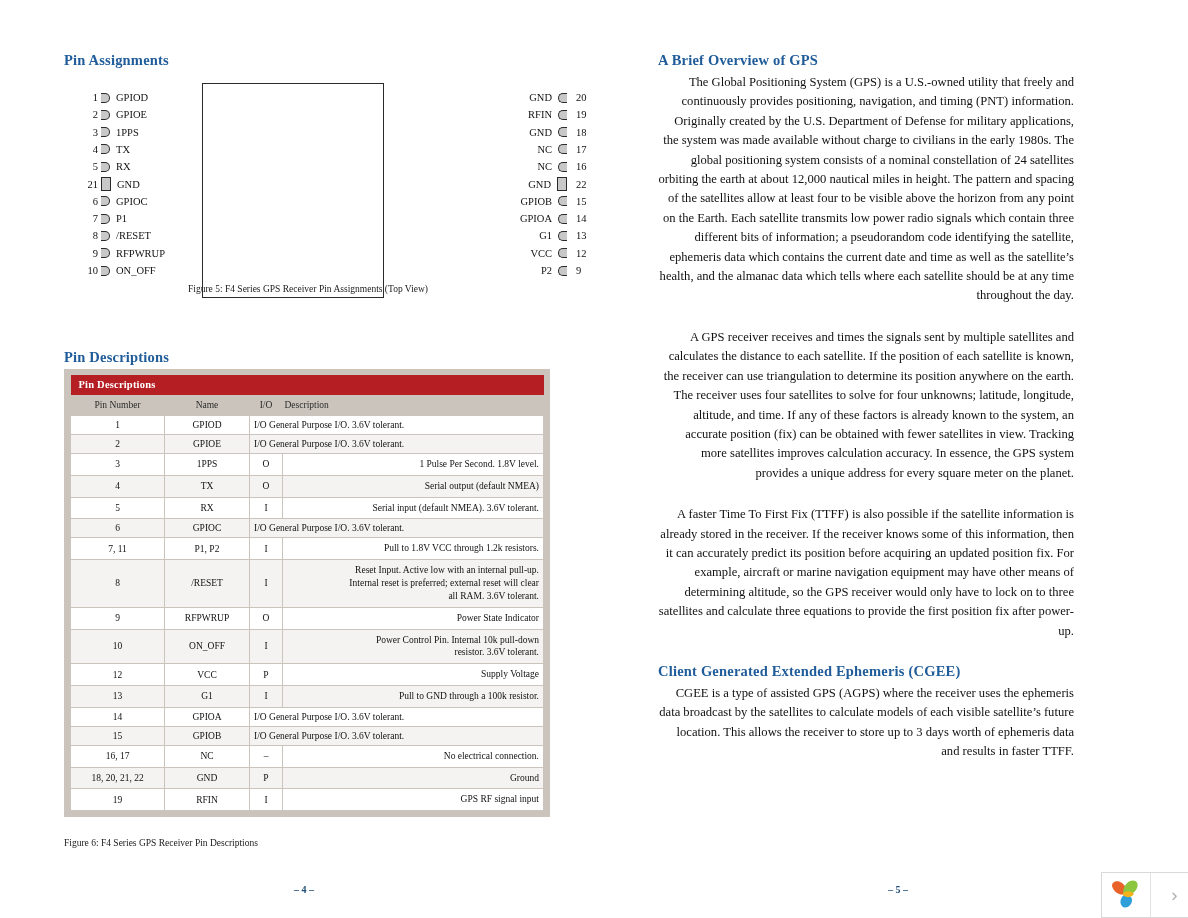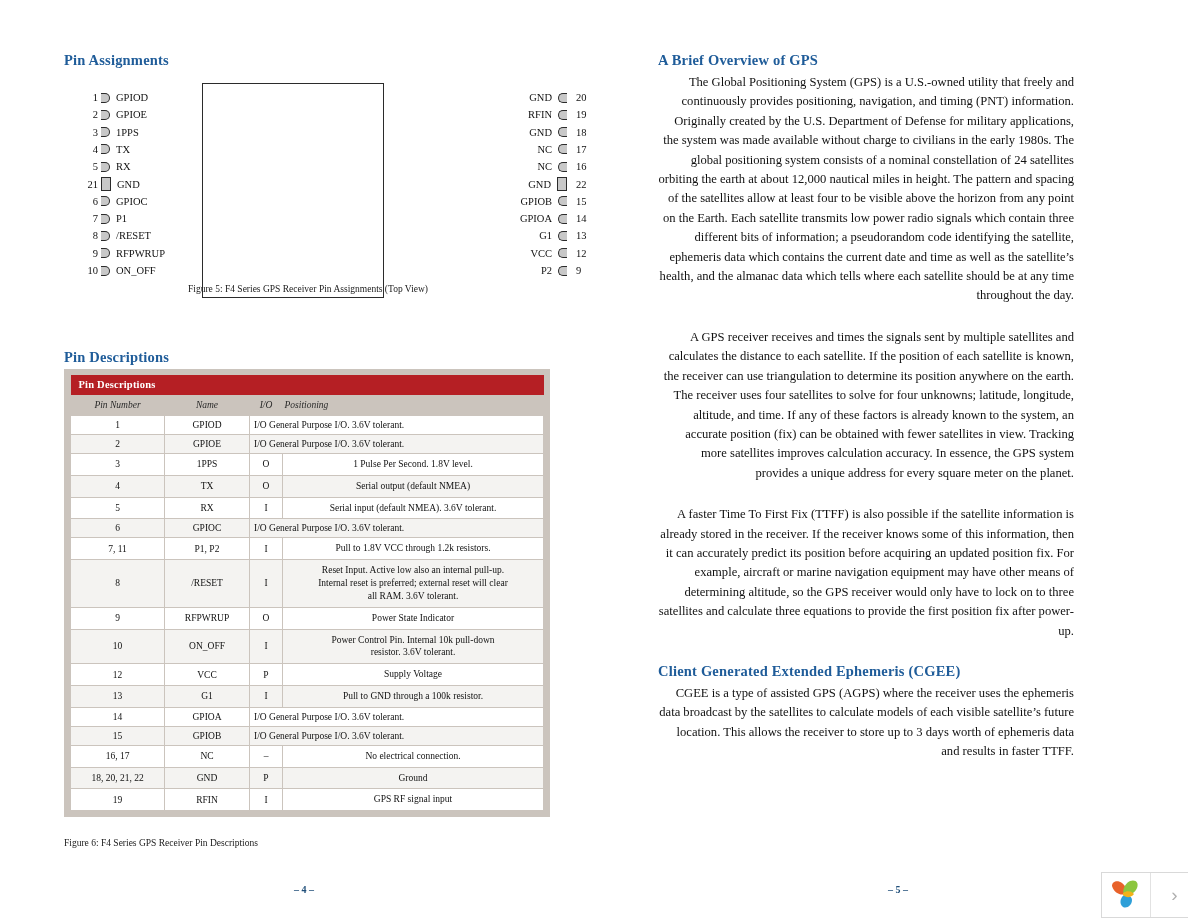--- a/index.html
+++ b/index.html
@@ -121,36 +121,35 @@
     font-size: 10.5px;
     padding: 4px 8px 5px 8px;
     letter-spacing: .2px;
   }
   tr.colhead-row td {
     background: #cbc4bd;
     color: #2a2a2a;
     font-size: 9.5px;
     padding: 5px 0 5px 0;
     text-align: center;
-    font-style: italic;
   }
   tr.colhead-row td.desc { text-align: left; padding-left: 2px; }
   tbody.body-rows td {
     border: 1px solid #cbc4bd;
     font-size: 9.5px;
     color: #111;
     padding: 4px 4px;
     background: #ffffff;
     vertical-align: middle;
   }
   tbody.body-rows tr.alt td { background: #f4f3f1; }
   td.c-pin  { width: 94px;  text-align: center; }
   td.c-name { width: 85px;  text-align: center; }
   td.c-io   { width: 33px;  text-align: center; white-space: nowrap; }
-  td.c-desc { text-align: center; padding-left: 6px; }
+  td.c-desc { text-align: right; padding-left: 6px; }
   td.c-io-span { text-align: left; padding-left: 4px; }
   .desc-line { display: block; line-height: 1.35; }
 
   #fig6-caption {
     position: absolute;
     left: 0; top: 786px;
   }
 
   
   #right-col {
@@ -359,21 +358,21 @@
     <div id="pin-table-outer">
       <table class="pin-table">
         <thead>
           <tr class="title-row">
             <td colspan="4">Pin Descriptions</td>
           </tr>
           <tr class="colhead-row">
             <td class="c-pin">Pin Number</td>
             <td class="c-name">Name</td>
             <td class="c-io">I/O</td>
-            <td class="desc">Positioning</td>
+            <td class="desc">Description</td>
           </tr>
         </thead>
         <tbody class="body-rows" id="pin-table-body">
             <tr>
               <td class="c-pin">1</td>
               <td class="c-name">GPIOD</td>
               <td class="c-io-span" colspan="2">I/O  General Purpose I/O. 3.6V tolerant.</td>
             </tr>
             <tr class="alt">
               <td class="c-pin">2</td>
@@ -415,21 +414,21 @@
               <td class="c-io">I</td>
               <td class="c-desc">
                 <span class="desc-line">Pull to 1.8V VCC through 1.2k resistors.</span>
               </td>
             </tr>
             <tr class="alt">
               <td class="c-pin">8</td>
               <td class="c-name">/RESET</td>
               <td class="c-io">I</td>
               <td class="c-desc">
-                <span class="desc-line">Reset Input. Active low also an internal pull-up.</span>
+                <span class="desc-line">Reset Input. Active low with an internal pull-up.</span>
                 <span class="desc-line">Internal reset is preferred; external reset will clear</span>
                 <span class="desc-line">all RAM. 3.6V tolerant.</span>
               </td>
             </tr>
             <tr>
               <td class="c-pin">9</td>
               <td class="c-name">RFPWRUP</td>
               <td class="c-io">O</td>
               <td class="c-desc">
                 <span class="desc-line">Power State Indicator</span>

